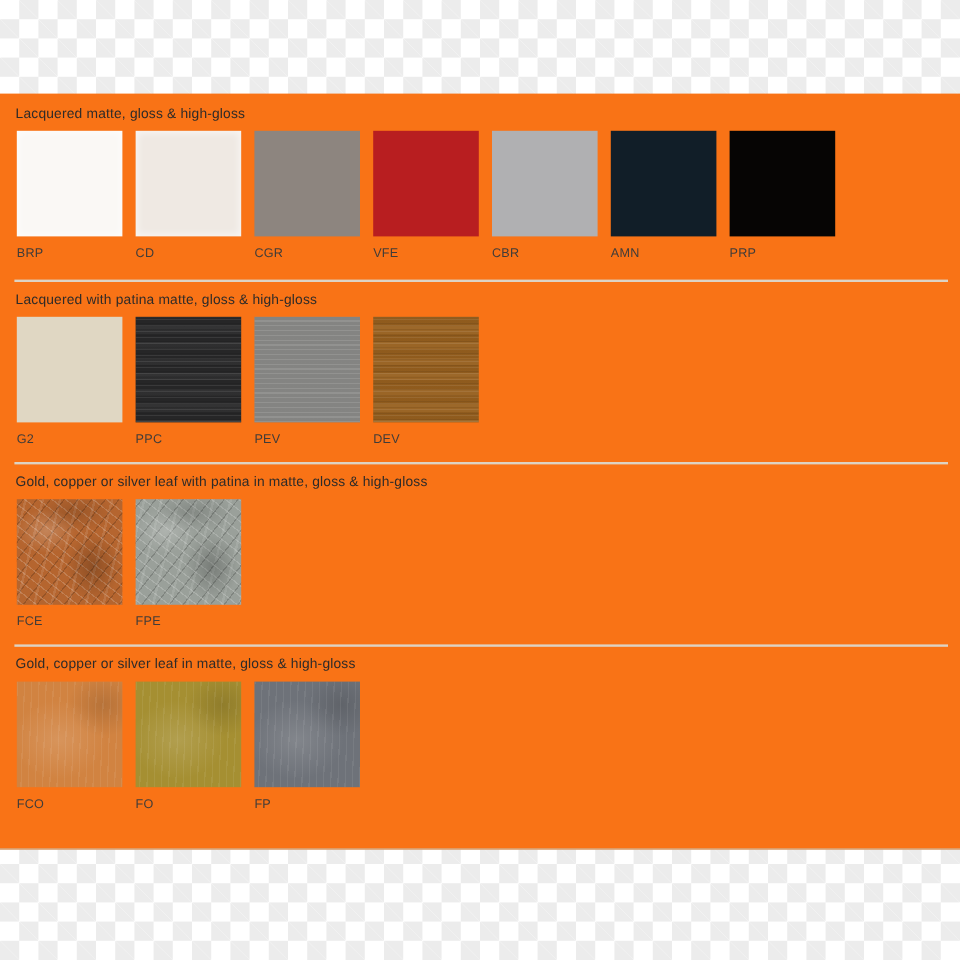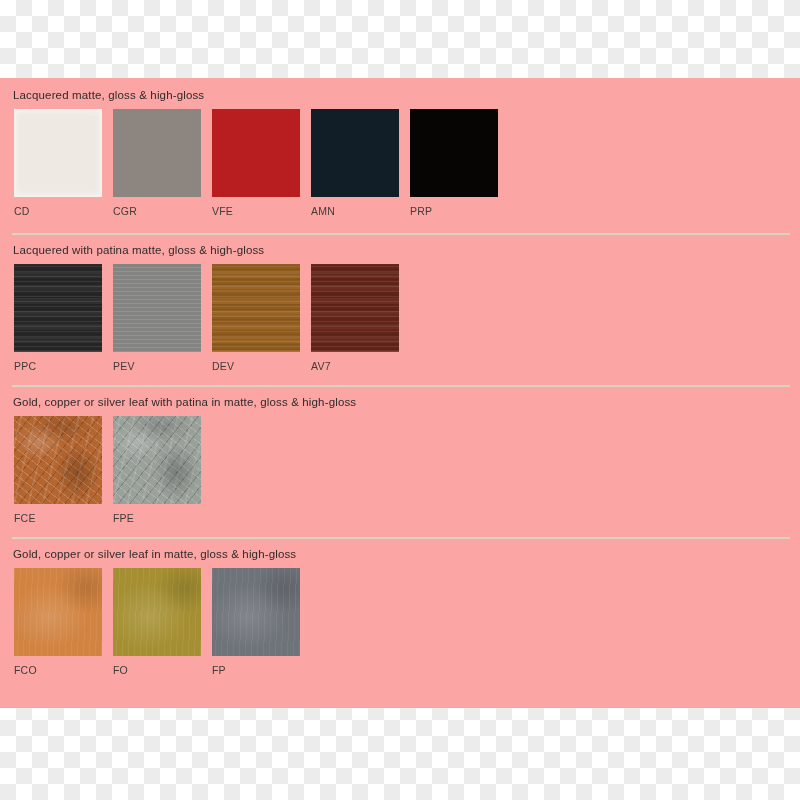--- a/index.html
+++ b/index.html
@@ -163,65 +163,73 @@
     pointer-events: none;
   }
 
   .soft-edge {
     box-shadow: inset 0 0 6px 2px rgba(255,255,255,0.55);
   }
 </style>
 </head>
 <body>
 
-<div id="page" style="background: #fca5a5; border-bottom-color: rgb(205, 183, 154);">
+<div id="page" style="background: #f97316; border-bottom-color: rgb(205, 183, 154);">
     <div class="section" style="top: 0px;">
       <div class="section-title">Lacquered matte, gloss &amp; high-gloss</div>
       <div class="swatch-row">
         <div class="swatch-cell">
+          <div class="swatch soft-edge" style="background: rgb(250, 248, 245);"></div>
+          <div class="swatch-label">BRP</div>
+        </div>
+        <div class="swatch-cell">
           <div class="swatch soft-edge" style="background: rgb(239, 233, 227);"></div>
           <div class="swatch-label">CD</div>
         </div>
         <div class="swatch-cell">
           <div class="swatch " style="background: rgb(141, 133, 127);"></div>
           <div class="swatch-label">CGR</div>
         </div>
         <div class="swatch-cell">
           <div class="swatch " style="background: rgb(184, 30, 32);"></div>
           <div class="swatch-label">VFE</div>
+        </div>
+        <div class="swatch-cell">
+          <div class="swatch " style="background: rgb(176, 176, 178);"></div>
+          <div class="swatch-label">CBR</div>
         </div>
         <div class="swatch-cell">
           <div class="swatch " style="background: rgb(17, 30, 40);"></div>
           <div class="swatch-label">AMN</div>
         </div>
         <div class="swatch-cell">
           <div class="swatch " style="background: rgb(6, 5, 4);"></div>
           <div class="swatch-label">PRP</div>
         </div>
       </div>
     </div>
     <div class="section" style="top: 155px;">
       <div class="divider" style="background: rgb(221, 211, 196);"></div>
       <div class="section-title">Lacquered with patina matte, gloss &amp; high-gloss</div>
       <div class="swatch-row">
         <div class="swatch-cell">
+          <div class="swatch " style="background: rgb(224, 215, 195);"></div>
+          <div class="swatch-label">G2</div>
+        </div>
+        <div class="swatch-cell">
           <div class="swatch tex-grain" style="background: rgb(40, 40, 41);"></div>
           <div class="swatch-label">PPC</div>
         </div>
         <div class="swatch-cell">
           <div class="swatch tex-brushed" style="background: rgb(138, 138, 136);"></div>
           <div class="swatch-label">PEV</div>
         </div>
         <div class="swatch-cell">
           <div class="swatch tex-grain" style="background: rgb(151, 96, 31);"></div>
           <div class="swatch-label">DEV</div>
-        </div>
-        <div class="swatch-cell">
-          <div class="swatch tex-grain" style="background: rgb(103, 38, 26);"></div>
-          <div class="swatch-label">AV7</div>
         </div>
       </div>
     </div>
     <div class="section" style="top: 307px;">
       <div class="divider" style="background: rgb(221, 211, 196);"></div>
       <div class="section-title">Gold, copper or silver leaf with patina in matte, gloss &amp; high-gloss</div>
       <div class="swatch-row">
         <div class="swatch-cell">
           <div class="swatch tex-leaf" style="background: rgb(181, 101, 47);"></div>
           <div class="swatch-label">FCE</div>

